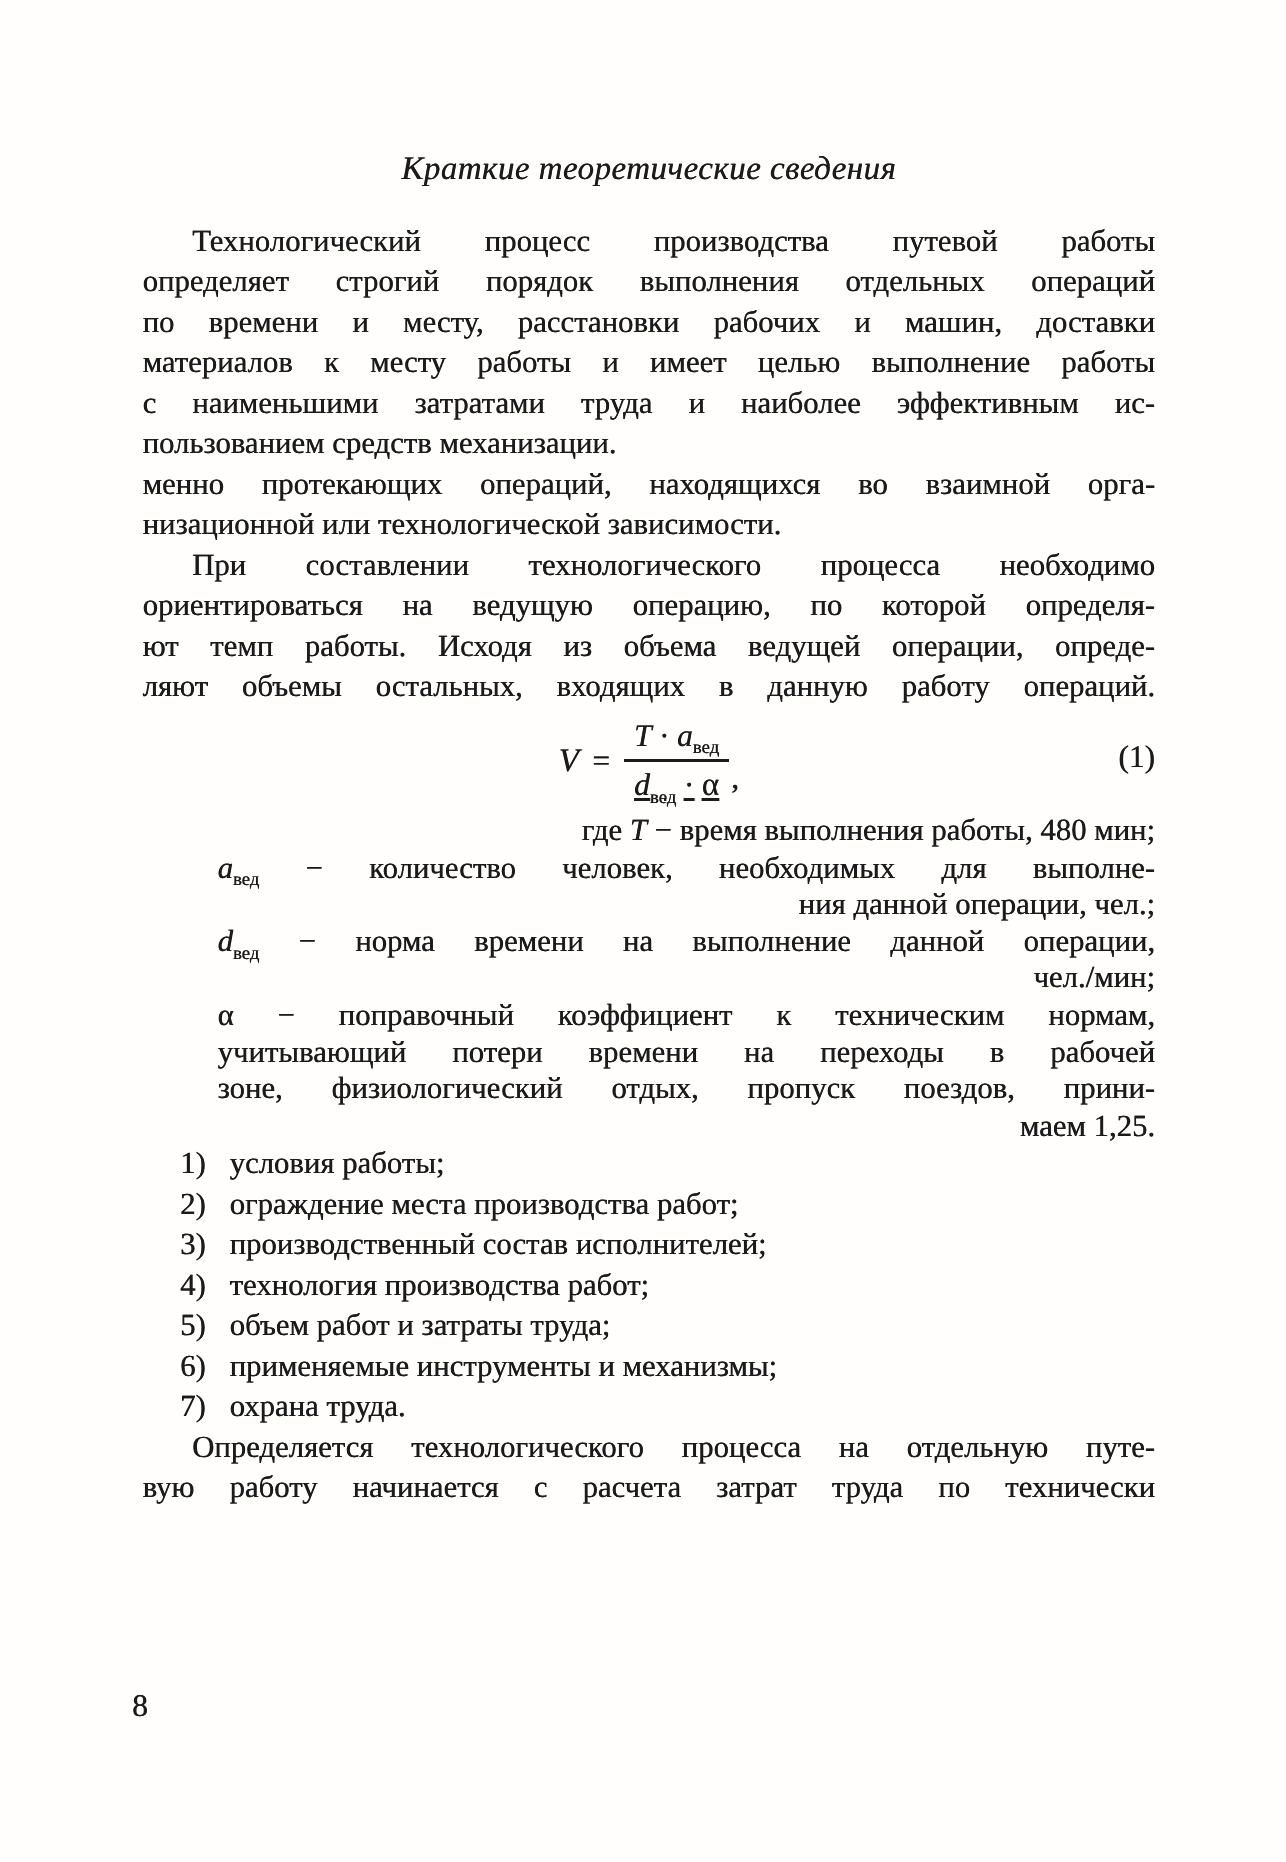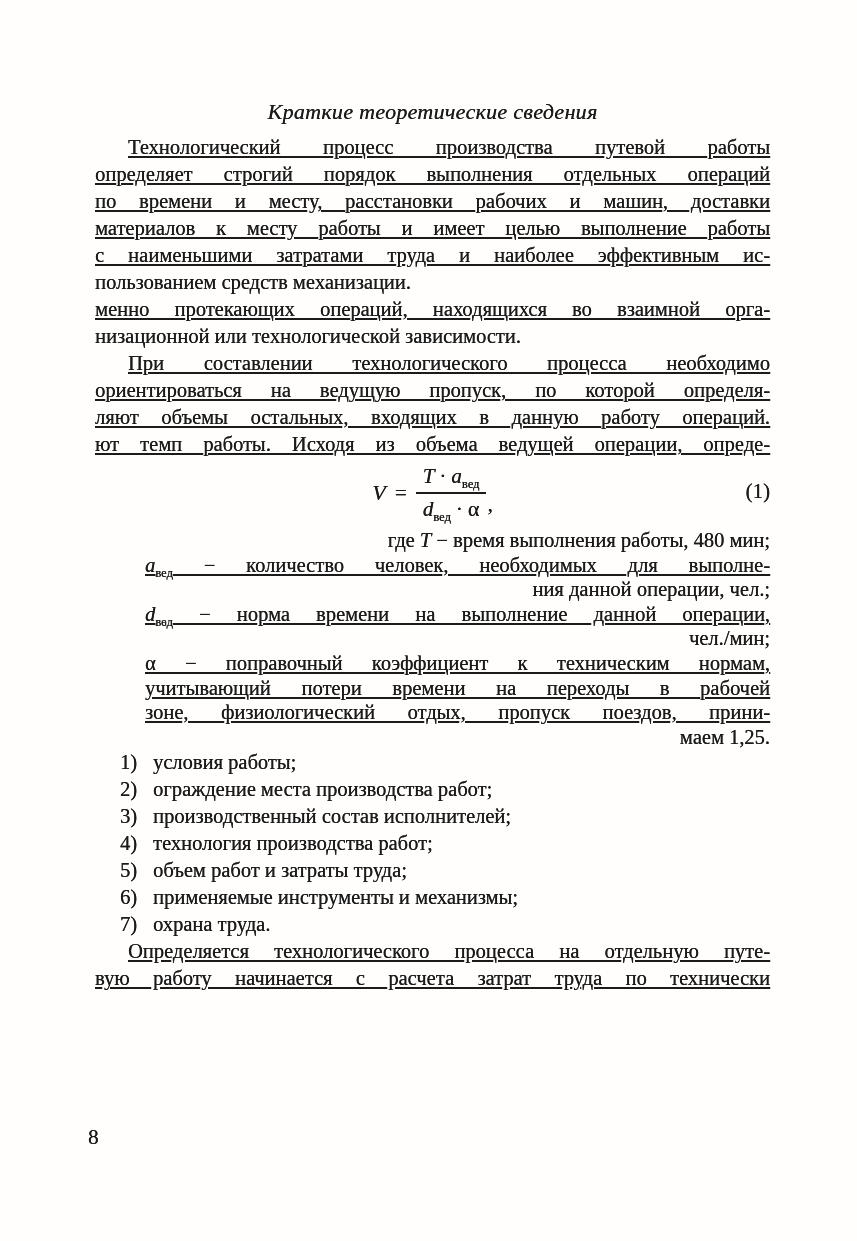--- a/index.html
+++ b/index.html
@@ -14,33 +14,32 @@
     text-shadow:0.25px 0 0 currentColor;
   }
   .content {
     position:absolute; left:95px; top:98px; width:675px;
   }
   .title {
     font-style:italic;
     font-size:22px;
     line-height:27px;
     text-align:center;
-    margin-bottom:9px;
+    margin-bottom:23px;
     letter-spacing:0.3px;
   }
   .line {
     font-size:20.5px;
     line-height:27px;
     white-space:normal;
   }
   .line.just {
     text-align:justify;
     -moz-text-align-last:justify;
     text-align-last:justify;
-    text-decoration:underline;
   }
   .ind { text-indent:33px; }
   sub {
     font-size:12.5px;
     line-height:0;
   }
   
   .gde { margin-left:50px; }
   .gde .line { line-height:24.6px;text-align:right; }
   .gde-first { text-indent:-25px; }
@@ -58,21 +57,21 @@
   }
   .formula-body { display:flex; align-items:center; }
   .f-v { font-size:22px; margin-right:9px; }
   .f-eq { margin-right:9px; }
   .frac { display:inline-block; text-align:center; vertical-align:middle; }
   .frac-num {
     display:block;
     border-bottom:2px solid #1b1b1b;
     padding:0 7px 3px 7px;
   }
-  .frac-den { display:block; padding:2px 7px 0 7px; }
+  .frac-den { display:block; padding:2px 7px 0 7px;text-decoration:underline; }
   .mdot { padding:0 5px; }
   .f-alpha { font-size:22px; }
   .f-comma { align-self:center; margin-top:22px; margin-left:1px; }
   .f-label {
     position:absolute; right:0; top:50%;
     transform:translateY(-58%);
     font-size:21px;
   }
   .pagenum {
     position:absolute; left:88px; top:1124px;
@@ -94,23 +93,23 @@
           <div class="line just">материалов к месту работы и имеет целью выполнение работы</div>
           <div class="line just">с наименьшими затратами труда и наиболее эффективным ис-</div>
           <div class="line">пользованием средств механизации.</div>
         </div>
         <div class="para">
           <div class="line just">менно протекающих операций, находящихся во взаимной орга-</div>
           <div class="line">низационной или технологической зависимости.</div>
         </div>
         <div class="para">
           <div class="line just ind">При составлении технологического процесса необходимо</div>
-          <div class="line just">ориентироваться на ведущую пропуск, по которой определя-</div>
+          <div class="line just">ориентироваться на ведущую операцию, по которой определя-</div>
+          <div class="line just">ют темп работы. Исходя из объема ведущей операции, опреде-</div>
           <div class="line just">ляют объемы остальных, входящих в данную работу операций.</div>
-          <div class="line just">ют темп работы. Исходя из объема ведущей операции, опреде-</div>
         </div>
       </div>
 
     <div class="formula-row">
       <div class="formula-body">
         <span class="f-v"><i>V</i></span>
         <span class="f-eq">=</span>
         <span class="frac">
           <span class="frac-num"><i>T</i><span class="mdot">·</span><i>a</i><sub>вед</sub></span>
           <span class="frac-den"><i>d</i><sub>вед</sub><span class="mdot">·</span><span class="f-alpha">α</span></span>

